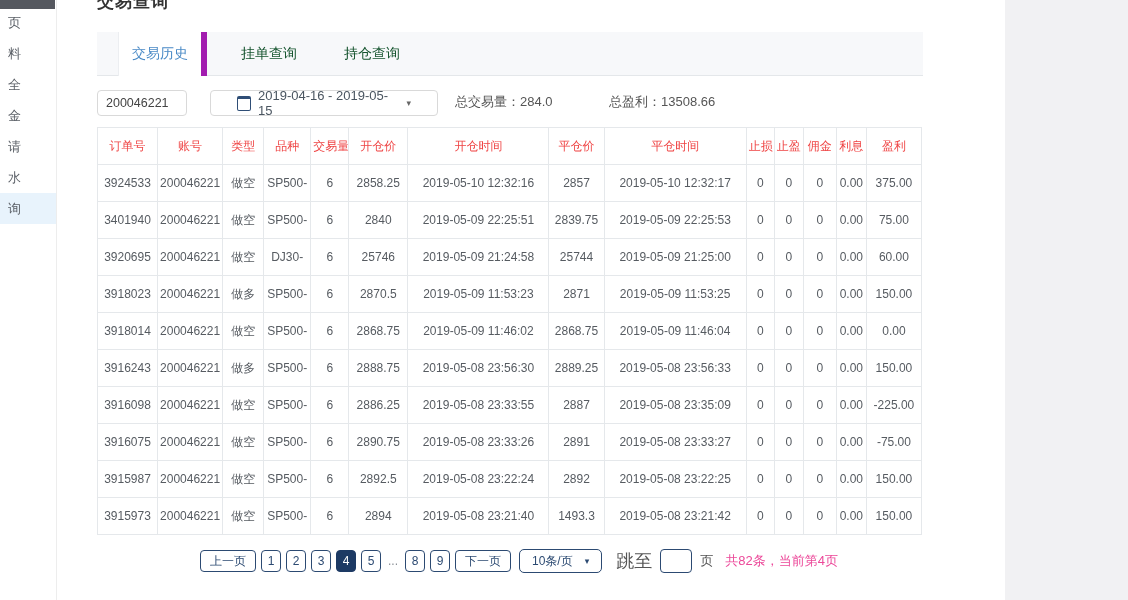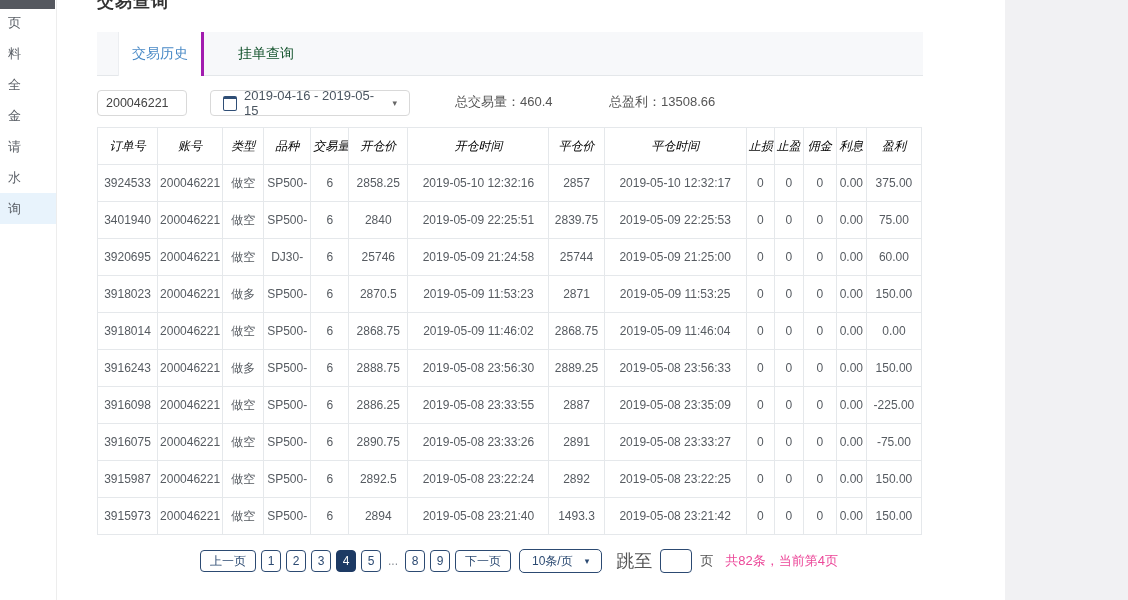--- a/index.html
+++ b/index.html
@@ -19,36 +19,36 @@
   .side-item{height:31px;line-height:31px;padding-left:8px;font-size:13px;color:#5a5f66;cursor:pointer;}
   .side-item.active{background:#e8f3fc;}
 
   
   .main{position:absolute;left:97px;top:0;width:826px;}
   .page-title{position:absolute;top:-10px;left:0;font-size:17px;font-weight:600;color:#333;letter-spacing:1px;}
 
   
   .tabbar{position:absolute;top:32px;left:0;width:826px;height:43px;background:#f7f8fa;border-bottom:1px solid #e4e7ea;display:flex;align-items:stretch;}
   .tab{margin-left:21px;padding:0 13px;line-height:43px;font-size:14px;color:#14532d;cursor:pointer;white-space:nowrap;}
-  .tab.active{background:#fff;color:#4a8ac6;height:44px;border-left:1px solid #eceef1;border-right:3px solid #a21caf;z-index:2;}
+  .tab.active{background:#fff;color:#4a8ac6;height:44px;border-left:1px solid #eceef1;border-right:6px solid #a21caf;z-index:2;}
 
   
   .filter-row{position:absolute;top:90px;left:0;width:826px;height:28px;}
   .acct-input{position:absolute;left:0;top:0;width:72px;height:24px;border:1px solid #d9d9d9;border-radius:4px;padding:0 8px;font-size:12.5px;color:#444;font-family:inherit;outline:none;}
-  .date-picker{position:absolute;left:113px;top:0;width:174px;height:24px;border:1px solid #d9d9d9;border-radius:4px;display:flex;align-items:center;padding:0 12px;gap:7px;font-size:13px;color:#4a5560;cursor:pointer;background:#fff;}
+  .date-picker{position:absolute;left:113px;top:0;width:174px;height:24px;border:1px solid #d9d9d9;border-radius:4px;display:flex;align-items:center;padding:0 26px;gap:7px;font-size:13px;color:#4a5560;cursor:pointer;background:#fff;}
   .cal-icon{width:12px;height:11px;border:1px solid #2f4e76;border-top:3px solid #2f4e76;border-radius:2px;flex:0 0 auto;}
   .dp-caret{margin-left:auto;color:#666;font-size:9px;}
   .summary-item{position:absolute;top:3px;font-size:13px;color:#555;}
   .sum-volume{left:358px;}
   .sum-profit{left:512px;}
 
   
   table.trades{position:absolute;top:127px;left:0;width:825px;border-collapse:collapse;table-layout:fixed;font-size:12px;color:#565b61;background:#fff;}
   .trades th,.trades td{border:1px solid #e5e8eb;text-align:center;height:36px;padding:0 2px;font-weight:normal;overflow:hidden;white-space:nowrap;}
-  .trades th{color:#000000;font-style:italic;}
+  .trades th{color:#ef4444;}
 
   
   .pagination{position:absolute;top:549px;left:103px;display:flex;align-items:center;font-size:12px;color:#2c4a72;white-space:nowrap;}
   .pg-items{display:flex;align-items:center;gap:5px;}
   .pg-btn,.pg-page{border:1px solid #2c4a72;border-radius:4px;background:#fff;height:22px;line-height:20px;color:#2c4a72;cursor:pointer;box-sizing:border-box;}
   .pg-btn{padding:0 9px;}
   .pg-page{min-width:20px;padding:0 3px;text-align:center;}
   .pg-page.active{background:#1d3a64;border-color:#1d3a64;color:#fff;}
   .pg-ellipsis{color:#8a8f96;padding:0 2px;}
   .pg-size{margin-left:8px;border:1px solid #2c4a72;border-radius:5px;height:24px;display:flex;align-items:center;gap:12px;padding:0 12px;cursor:pointer;box-sizing:border-box;text-align:right;}
@@ -75,30 +75,31 @@
       <div class="side-item active">询</div>
     </div>
 </div>
 
 <div class="main">
   <div class="page-title">交易查询</div>
 
   <div class="tabbar">
       <div class="tab active">交易历史</div>
       <div class="tab">挂单查询</div>
+      <div class="tab">持仓查询</div>
     </div>
 
   <div class="filter-row">
     <input class="acct-input" value="200046221" style="">
     <div class="date-picker">
       <span class="cal-icon"></span>
       <span>2019-04-16 - 2019-05-15</span>
       <span class="dp-caret">▾</span>
     </div>
-    <div class="summary-item sum-volume"><span>总交易量：</span><span>460.4</span></div>
+    <div class="summary-item sum-volume"><span>总交易量：</span><span>284.0</span></div>
     <div class="summary-item sum-profit"><span>总盈利：</span><span>13508.66</span></div>
   </div>
 
   <table class="trades">
     <colgroup>
       <col style="width:60px">
         <col style="width:65px">
         <col style="width:41px">
         <col style="width:47px">
       <col style="width:38px">

